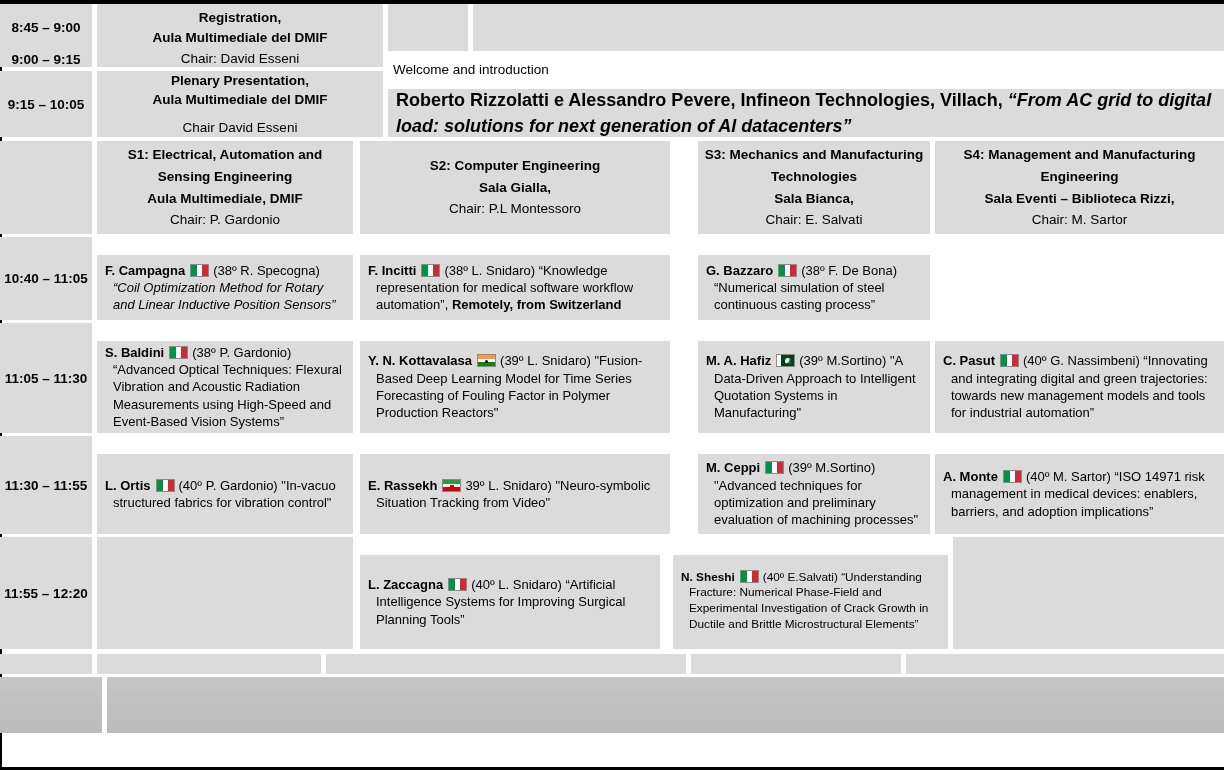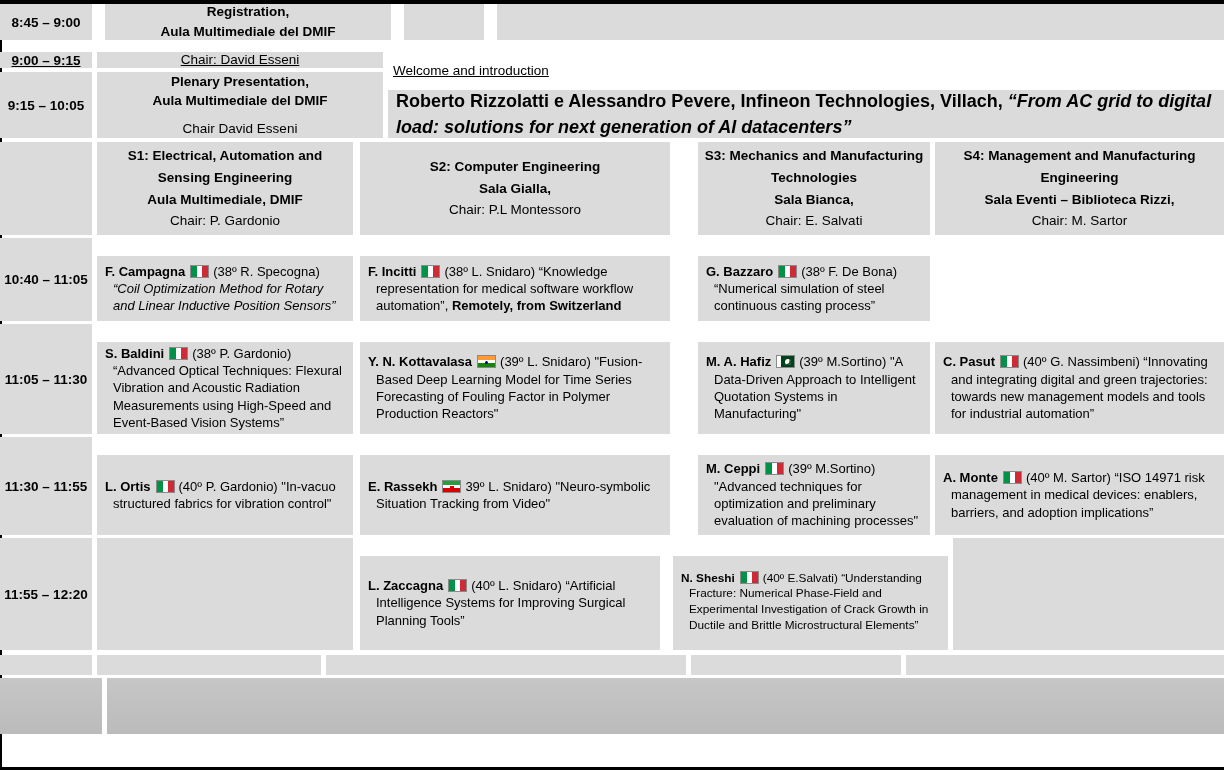--- a/index.html
+++ b/index.html
@@ -4,22 +4,22 @@
 <style>
   html,body{margin:0;padding:0;background:#fff;}
   body{font-family:"Liberation Sans",sans-serif;color:#000;}
   .page{position:relative;width:1224px;height:770px;background:#fff;overflow:hidden;}
   .edge-top{position:absolute;top:0;left:0;width:1224px;height:4px;background:#000;}
   .edge-bottom{position:absolute;bottom:0;left:0;width:1224px;height:3px;background:#000;}
   .edge-left{position:absolute;top:0;left:0;width:2px;height:770px;background:#000;}
   .rows{position:absolute;top:4px;left:0;width:1224px;}
   .row{display:flex;}
   .cell{background:#dbdbdb;box-sizing:border-box;}
-  .r1{height:36px;margin-bottom:12px;gap:8px;}
-  .r2{height:16px;margin-bottom:4px;text-decoration:underline;}
+  .r1{height:47px;margin-bottom:0;}
+  .r2{height:16px;margin-bottom:4px;}
   .r3{height:66px;margin-bottom:4px;}
   .r4{height:22px;margin-bottom:3px;}
   .r5{height:93px;margin-bottom:3px;}
   .r6{height:83px;margin-bottom:3px;}
   .r7{height:110px;margin-bottom:3px;}
   .r8{height:98px;margin-bottom:3px;}
   .r9{height:112px;margin-bottom:5px;}
   .r10{height:20px;margin-bottom:3px;}
   .r11{height:56px;}
   .w-time{width:92px;margin-right:5px;}

